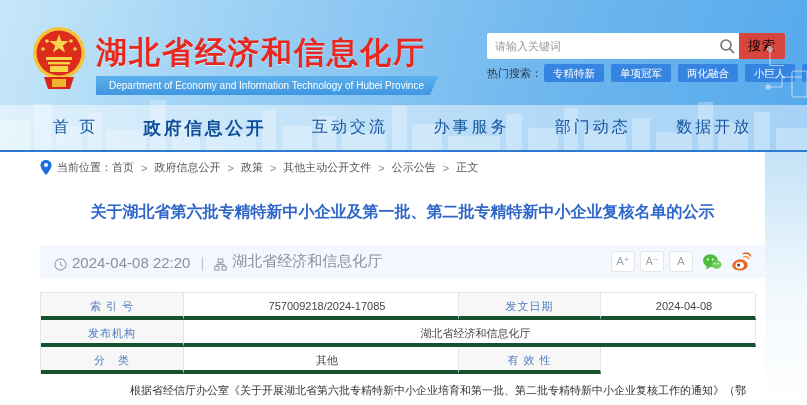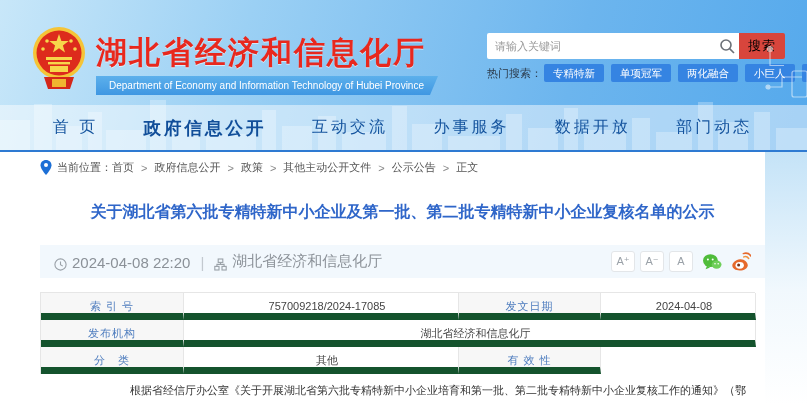--- a/index.html
+++ b/index.html
@@ -67,21 +67,21 @@
   .meta-left .ic { width:13px; height:13px; margin-right:5px; }
   .meta-div { margin:0 10px; color:#c3c9cf; }
   .meta-right { margin-left:auto; display:flex; align-items:center; }
   .font-btn { width:24px; height:21px; background:#fff; border:1px solid #e3e6e9; border-radius:3px;
     color:#9aa1a8; font-size:11px; margin-left:5px; cursor:pointer; font-family:inherit; line-height:19px; }
   .share-ic { width:20px; height:20px; margin-left:9px; cursor:pointer; }
 
   .info-table { position:absolute; left:40px; top:140px; width:715px;
     display:grid; grid-template-columns:143px 275px 142px 155px;
     border-top:1px solid #e6e6e6; border-left:1px solid #e6e6e6; font-size:11px; }
-  .cell { height:27px; line-height:26px; border-right:1px solid #e6e6e6; border-bottom:7px solid #14532d;
+  .cell { height:27px; line-height:26px; border-right:1px solid #e6e6e6; border-bottom:4px solid #14532d;
     overflow:hidden; white-space:nowrap; }
   .cell.lab { background:#f7f7f7; color:#4d7cbe; text-align:center; letter-spacing:1px; }
   .cell.val { color:#444; padding-left:12px;text-align:center; }
   .cell.span3 { grid-column:span 3; }
 
   .article-body { position:absolute; left:108px; top:228px; width:640px;
     font-size:11px; color:#333; line-height:20px; text-indent:2em; }
 </style>
 </head>
 <body>
@@ -162,22 +162,22 @@
       <rect x="30" y="36" width="15" height="26" rx="2"></rect>
     </g>
   </svg>
 
   <div class="nav-band"></div>
   <nav class="nav">
     <span class="nav-item">首 页</span>
     <span class="nav-item active">政府信息公开</span>
     <span class="nav-item">互动交流</span>
     <span class="nav-item">办事服务</span>
+    <span class="nav-item">部门动态</span>
     <span class="nav-item">数据开放</span>
-    <span class="nav-item">部门动态</span>
   </nav>
   <div class="banner-line"></div>
 </div>
 
 <div class="content">
   <div class="right-strip"></div>
 
   <div class="crumbs">
     <svg class="pin" viewBox="0 0 12 15">
       <path d="M6 0 C2.7 0 .5 2.3 .5 5.2 C.5 9 6 15 6 15 S11.5 9 11.5 5.2 C11.5 2.3 9.3 0 6 0 z" fill="#1c6fd6"></path>

